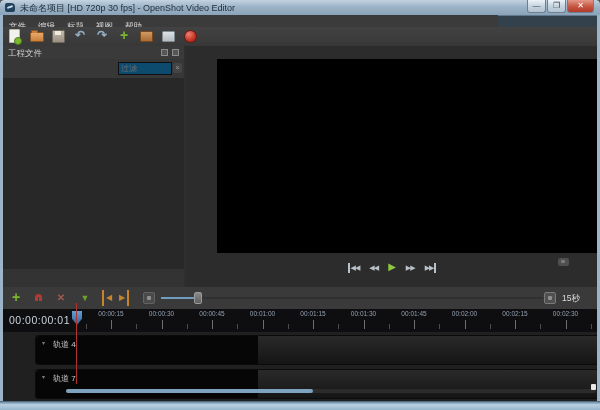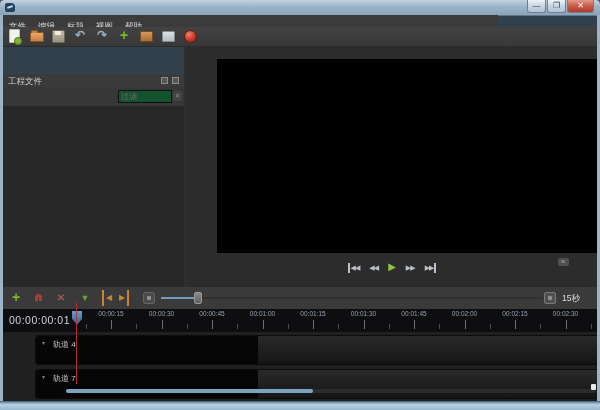--- a/index.html
+++ b/index.html
@@ -40,28 +40,28 @@
   .t-save .shape:after{content:"";position:absolute;left:2px;top:0;width:6px;height:4px;background:#efeae0;}
   .t-undo .gl,.t-redo .gl{color:#93acc0;font-size:12px;line-height:15px;font-weight:bold;}
   .t-import .gl{color:#7cb82f;font-size:14px;line-height:15px;font-weight:bold;}
   .t-profile .shape{left:2px;top:3px;width:11px;height:9px;background:linear-gradient(#d19a62,#a96b34);border:1px solid #7a4a1e;border-radius:1px;}
   .t-fullscreen .shape{left:2px;top:3px;width:11px;height:9px;background:linear-gradient(#dde2e6,#b4bcc2);border:1px solid #848c93;border-radius:1px;}
   .t-export .shape{left:2px;top:2px;width:11px;height:11px;border-radius:50%;background:radial-gradient(circle at 35% 30%,#ef8070,#c03425 60%,#8c1d10);border:1px solid #6e150b;}
   
   .dockhead{background:#3a3a3a;border-bottom:1px solid #2d2d2d;color:#cfcfcf;font-size:8.5px;}
   .dockhead .ttl{position:absolute;left:5px;top:2px;}
   .dkic{position:absolute;top:3px;width:7px;height:7px;border:1px solid #8c8c8c;background:#565656;box-sizing:border-box;}
-  #left-dock{left:3px;top:46px;width:181px;height:241px;background:#333;margin-top:28px;}
+  #left-dock{left:3px;top:46px;width:181px;height:241px;background:#333;}
   #pf-head{left:0;top:0;width:181px;height:13px;}
   #pf-float{right:16px;}
   #pf-close{right:5px;}
   #pf-filterrow{left:0;top:13px;width:181px;height:19px;background:#373737;border-bottom:1px solid #2b2b2b;}
   .ftab{display:inline-block;margin:3px 1px 0 3px;padding:1px 3px;font-size:8px;color:#c2c2c2;border-radius:2px;}
   .ftab.active{background:#4c4c4c;border:1px solid #5c5c5c;padding:0 3px;color:#efefef;}
-  #pf-filter{position:absolute;left:115px;top:3px;width:48px;height:11px;background:#14532d;border:1px solid #101010;color:#9a9a9a;font-size:8px;padding:0 2px;font-family:"Liberation Sans",sans-serif;}
+  #pf-filter{position:absolute;left:115px;top:3px;width:48px;height:11px;background:#0c4a6e;border:1px solid #101010;color:#9a9a9a;font-size:8px;padding:0 2px;font-family:"Liberation Sans",sans-serif;}
   #pf-filter::placeholder{color:#6f6f6f;}
   #pf-clear{position:absolute;left:170px;top:4px;width:9px;height:10px;background:#454545;border-radius:2px;color:#9a9a9a;font-size:7px;line-height:10px;text-align:center;}
   #pf-list{left:0;top:32px;width:181px;height:191px;background:#282828;}
   #pf-tabs{left:0;top:223px;width:181px;height:18px;background:#343434;border-top:1px solid #262626;}
   .btab{display:inline-block;margin:2px 2px 0 4px;padding:2px 4px;font-size:8px;color:#a5a5a5;}
   .btab.active{background:#434343;border:1px solid #565656;padding:1px 4px;color:#fff;border-radius:2px 2px 0 0;}
   #vsplit{left:184px;top:46px;width:3px;height:241px;background:#2e2e2e;}
   
   #right-dock{left:187px;top:46px;width:410px;height:241px;background:#2c2c2c;}
   #pv-head{left:0;top:0;width:410px;height:13px;}
@@ -118,20 +118,21 @@
   #hscroll-thumb{position:absolute;left:0;top:0;width:247px;height:4px;background:#7da3bf;border-radius:2px;}
   #vscroll-thumb{position:absolute;left:588px;top:52px;width:5px;height:6px;background:#e9e9e9;border-radius:1px;}
 </style>
 </head>
 <body>
 
 <div id="window">
 
   <div id="titlebar" class="abs">
     <div id="app-logo" class="abs"></div>
+    <div id="title-text" class="abs">未命名项目 [HD 720p 30 fps] - OpenShot Video Editor</div>
     <div id="btn-min" class="abs winbtn">
       <span class="g">—</span>
       </div>
     <div id="btn-max" class="abs winbtn">
       <span class="g">❐</span>
       </div>
     <div id="btn-close" class="abs winbtn">
       <span class="g">✕</span>
       </div>
   </div>

